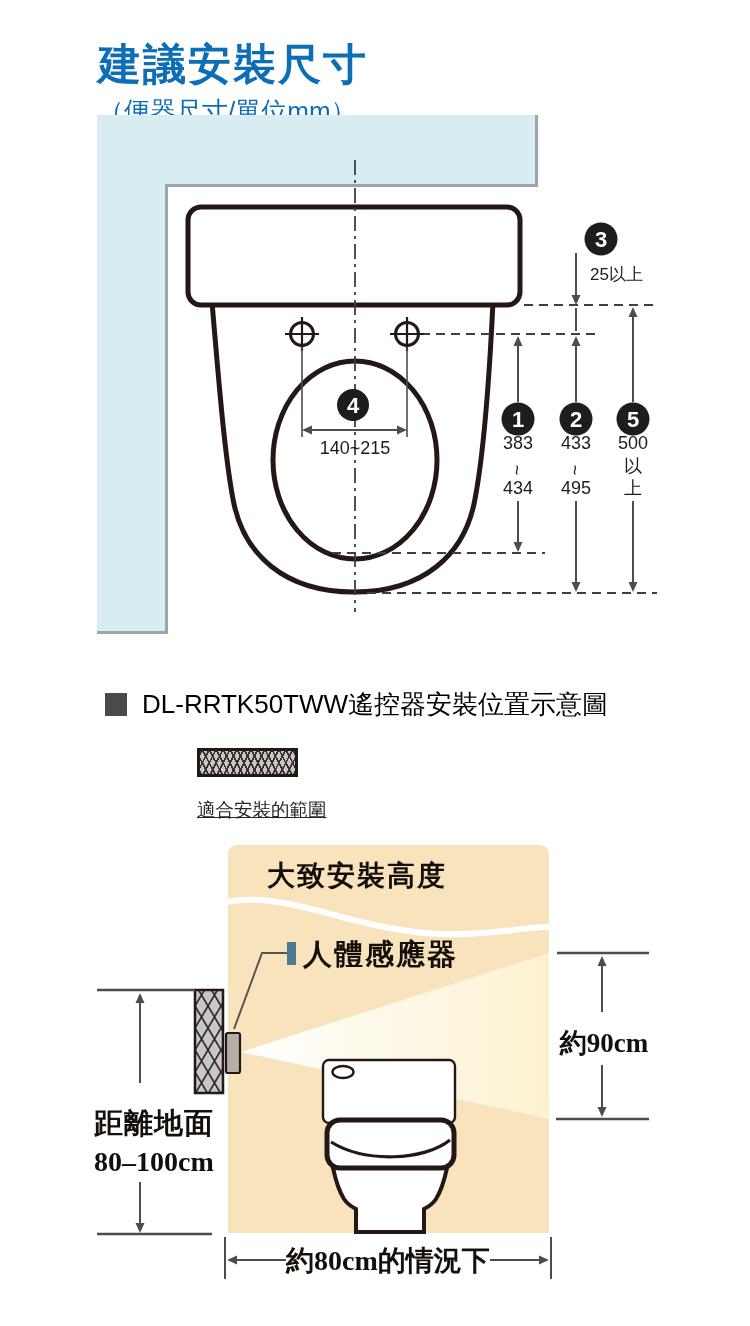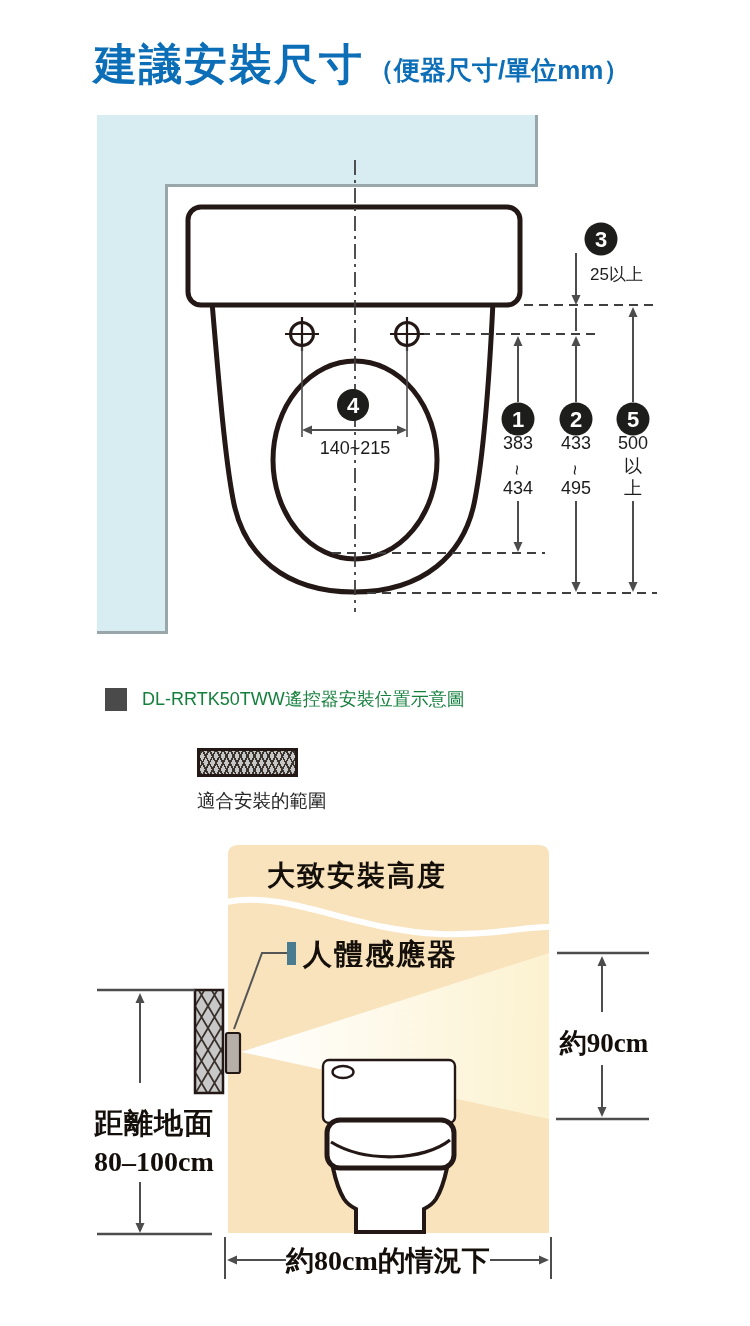--- a/index.html
+++ b/index.html
@@ -1,28 +1,28 @@
 <!DOCTYPE html>
 <html><head>
 <meta charset="utf-8">
 <style>
   html,body{margin:0;padding:0;background:#fff;}
   .page{position:relative;width:750px;height:1326px;background:#ffffff;overflow:hidden;
         font-family:"Liberation Sans",sans-serif;}
   
-  .title{position:absolute;left:94px;top:36px;display:flex;align-items:baseline;color:#0d6eb8;white-space:nowrap;}
+  .title{position:absolute;left:94px;top:36px;display:flex;align-items:baseline;color:#0d6eb8;white-space:nowrap;flex-direction:column;}
   .title .main{font-size:43px;font-weight:bold;letter-spacing:2px;}
-  .title .sub{font-size:26px;font-weight:700;margin-left:4px;letter-spacing:0px;text-align:right;}
+  .title .sub{font-size:26px;font-weight:400;margin-left:4px;letter-spacing:0px;text-align:right;}
   
   .section-header{position:absolute;left:105px;top:687px;display:flex;align-items:center;white-space:nowrap;}
   .section-header .sq{width:22px;height:23px;background:#4a4a4a;margin-right:15px;flex:0 0 auto;}
-  .section-header .txt{font-size:18px;color:#15803d;letter-spacing:0px;}
+  .section-header .txt{font-size:26px;color:#000000;letter-spacing:0px;}
   
   .legend-item{position:absolute;top:748px;}
-  .legend-item .label{margin-top:11px;font-size:18.5px;color:#262626;white-space:nowrap;}
+  .legend-item .label{margin-top:20px;font-size:18.5px;color:#262626;white-space:nowrap;text-decoration:underline;}
   .sw{width:101px;height:29px;box-sizing:border-box;}
   .sw-hatch{border:3px solid #231815;background-color:#c6c6c6;
     background-image:
       repeating-linear-gradient(63deg,#3a322c 0 1.7px,rgba(0,0,0,0) 1.7px 6.2px),
       repeating-linear-gradient(-63deg,#3a322c 0 1.7px,rgba(0,0,0,0) 1.7px 6.2px);}
   .sw-yellow{border:1.5px solid #9a9a94;background:linear-gradient(to right,#faf0c6,#fffdf3);}
   
   svg{position:absolute;left:0;}
   .dimtxt{font-family:"Liberation Sans",sans-serif;font-size:18px;fill:#1c1c1c;}
   .srf{font-family:"Liberation Serif",serif;font-weight:bold;fill:#140f0a;}

